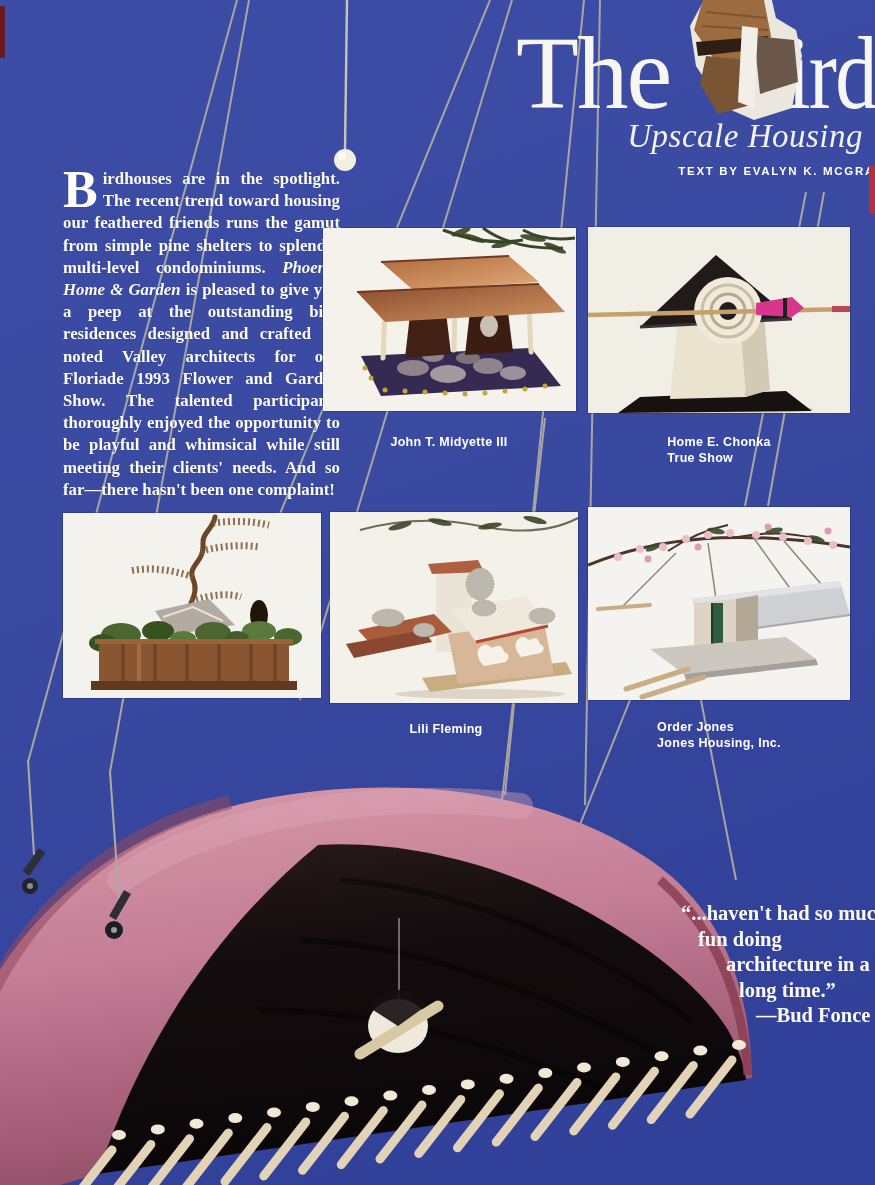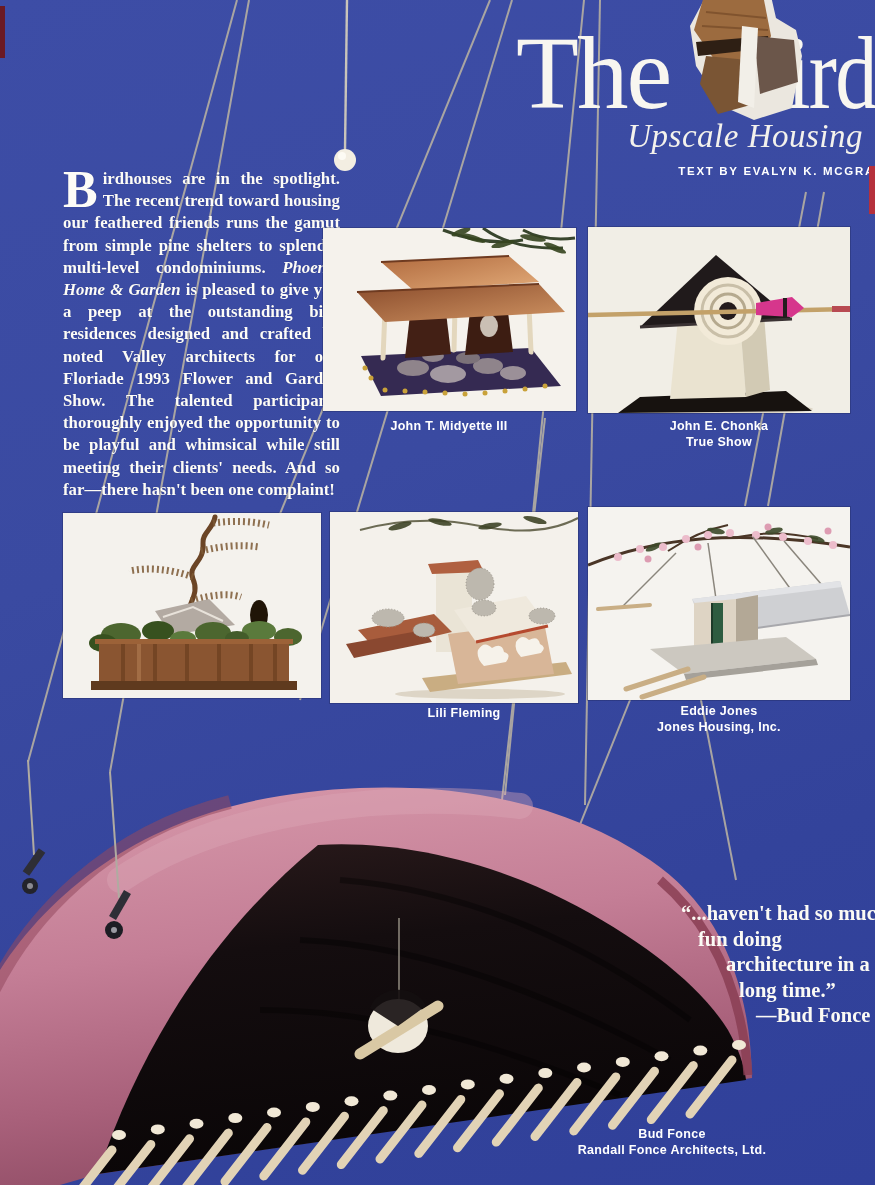--- a/index.html
+++ b/index.html
@@ -17,22 +17,22 @@
   .byline{position:absolute;right:0px;top:166px;color:#fff;
           font:700 11.5px/1 "Liberation Sans",sans-serif;letter-spacing:1.7px;}
   
   .body-text{position:absolute;left:63px;top:168px;width:277px;margin:0;
              color:#fdfcf7;font:700 16.8px/22.2px "Liberation Serif",serif;
              text-align:justify;text-shadow:0 0 1px rgba(10,18,70,.35);}
   .dropcap{float:left;font:700 52px/38px "Liberation Serif",serif;margin:3px 5px 0 0;}
   
   .photo{position:absolute;margin:0;padding:0;box-shadow:0 0 0 1px rgba(20,25,60,.25);}
   
-  .cap{position:absolute;transform:translateX(-50%);text-align:center;color:#fff;
-       font:700 12.5px/15.5px "Liberation Sans",sans-serif;letter-spacing:.3px;white-space:nowrap;}
+  .cap{position:absolute;transform:translateX(-50%);text-align:left;color:#fff;
+       font:700 12.5px/15.5px "Liberation Sans",sans-serif;letter-spacing:.3px;white-space:nowrap;margin-top:16px;}
   .cap span{display:block;}
   
   .quote{position:absolute;left:681px;top:901px;color:#fbfaf4;
          font:700 20.5px/25.5px "Liberation Serif",serif;white-space:nowrap;}
   .quote span{display:block;}
   .q1{margin-left:17px;}.q2{margin-left:45px;}.q3{margin-left:58px;}.q4{margin-left:75px;}
   .artifact{position:absolute;}
 </style>
 </head>
 <body>
@@ -286,30 +286,30 @@
           <line x1="116" y1="170" x2="54" y2="190"></line>
       </g>
     </svg>
   </figure>
 
   <div class="cap" style="left:449px;top:419px">
     <span>John T. Midyette III</span>
     <span></span>
   </div>
   <div class="cap" style="left:719px;top:419px">
-    <span>John E. Chonka</span>
+    <span>Home E. Chonka</span>
     <span>True Show</span>
   </div>
 
-  <div class="cap" style="left:464px;top:706px">
+  <div class="cap" style="left:446px;top:706px">
     <span>Lili Fleming</span>
     <span></span>
   </div>
   <div class="cap" style="left:719px;top:704px">
-    <span>Eddie Jones</span>
+    <span>Order Jones</span>
     <span>Jones Housing, Inc.</span>
   </div>
 
   <svg class="abs" style="left:0;top:0" width="875" height="1185" viewBox="0 0 875 1185">
     <defs>
       <linearGradient id="pg" x1="0" y1="0" x2="0.25" y2="1">
         <stop offset="0" stop-color="#d89aab"></stop>
           <stop offset=".45" stop-color="#c47e96"></stop>
         <stop offset=".8" stop-color="#a8607a"></stop>
           <stop offset="1" stop-color="#934f68"></stop>
@@ -376,21 +376,17 @@
   </svg>
 
   <div class="quote">
     <span class="q0">“...haven't had so much</span>
     <span class="q1">fun doing</span>
     <span class="q2">architecture in a</span>
     <span class="q3">long time.”</span>
     <span class="q4">—Bud Fonce</span>
   </div>
 
-  <div class="cap" style="left:672px;top:1127px">
-    <span>Bud Fonce</span>
-    <span>Randall Fonce Architects, Ltd.</span>
-  </div>
 
   <div class="artifact" style="left:0;top:6px;width:5px;height:52px;background:#6b1a24"></div>
   <div class="artifact" style="left:869px;top:166px;width:6px;height:48px;background:#b5303c"></div>
 
 </div>
 
 </body></html>

